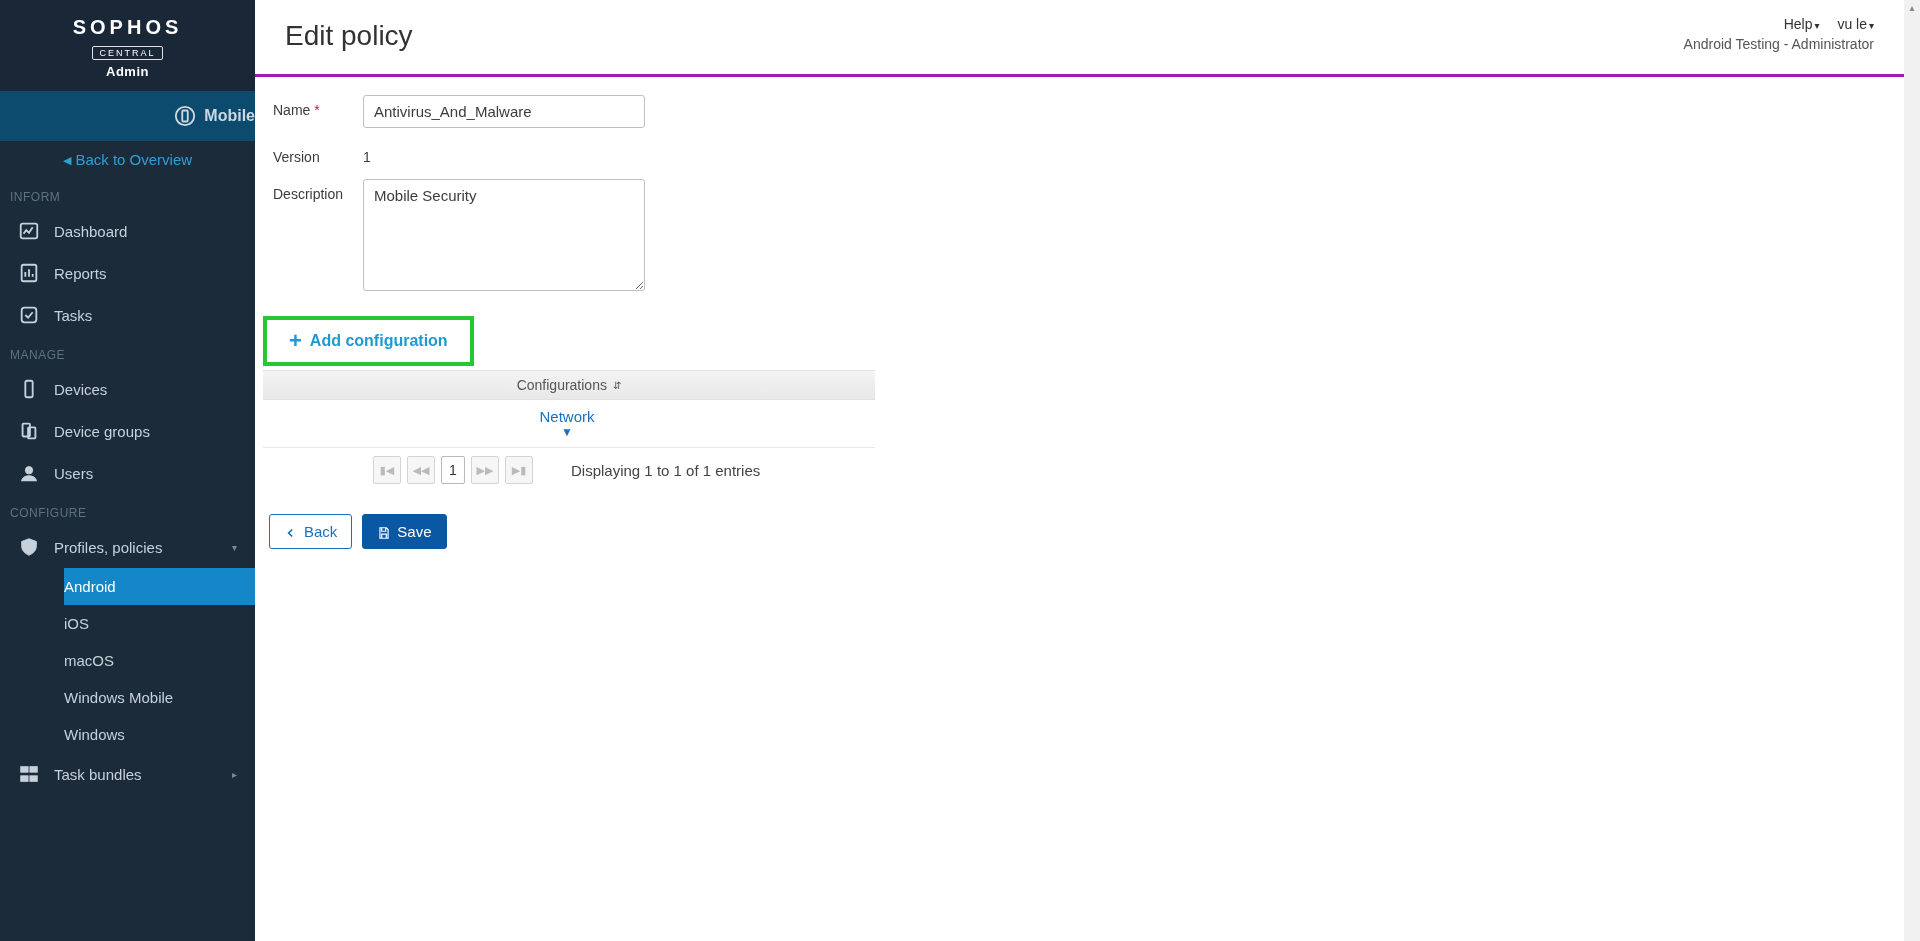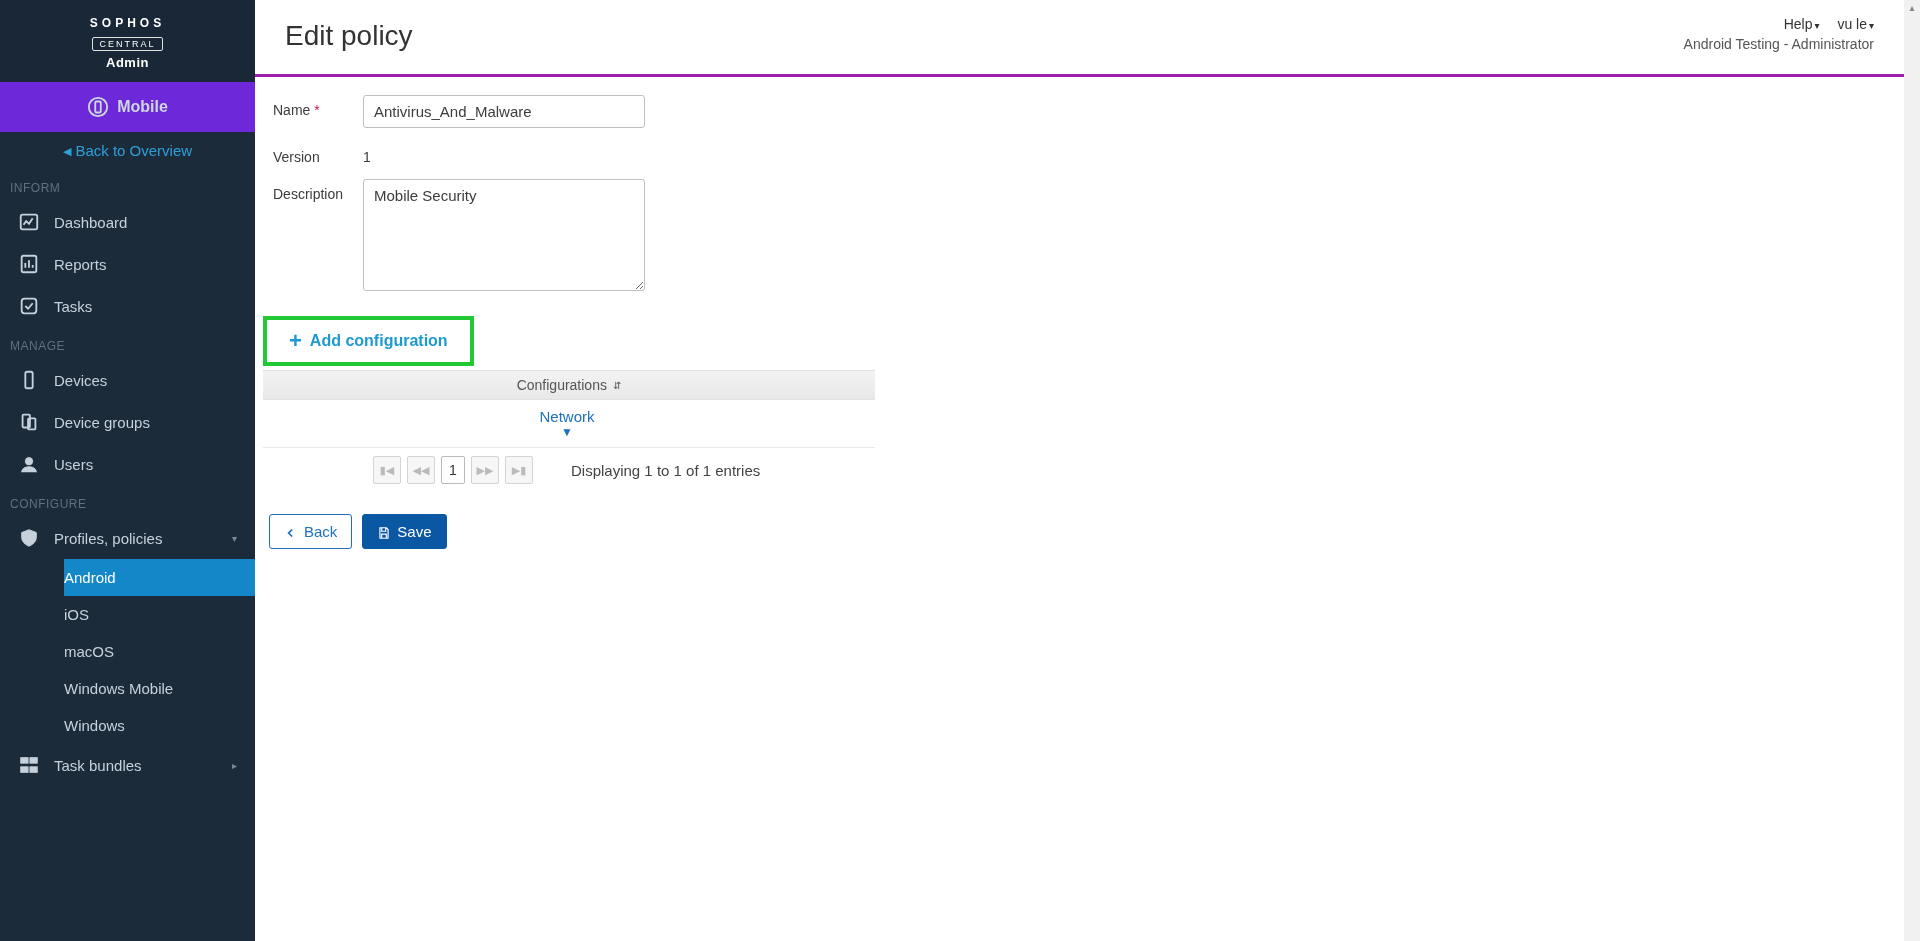--- a/index.html
+++ b/index.html
@@ -2,26 +2,26 @@
 <html><head>
 <meta charset="utf-8">
 <style>
 * { box-sizing: border-box; margin: 0; padding: 0; }
 body { font-family: -apple-system, BlinkMacSystemFont, "Segoe UI", Arial, sans-serif; font-size: 14px; color: #3c3c3c; overflow: hidden; }
 .app { display: flex; height: 941px; width: 1920px; }
 
 
 .sidebar { width: 255px; background: #1c2b3a; color: #b5c0cc; display: flex; flex-direction: column; }
 .brand-block { background:#192736; text-align: center; padding: 16px 0 12px 0; }
-.brand-top { letter-spacing: 4px; font-size: 12px; font-weight: bold; color: #fff; text-transform: uppercase; }
+.brand-top { letter-spacing: 4px; font-size: 20px; font-weight: bold; color: #fff; text-transform: uppercase; }
 .brand-central { margin: 4px auto 4px auto; width: 100px; }
 .brand-central-pill { border: 1px solid #e0e0e0; border-radius: 2px; color: #fff; font-size: 9px; letter-spacing: 2px; padding: 1px 6px; display: inline-block; }
 .brand-admin { color:#fff; font-weight:bold; font-size:13px; letter-spacing:0.5px; }
 
-.context-block { background:#6d28d9; text-align:center; padding: 14px 0; color:#cfd8e1; display:flex; align-items:center; justify-content:center; gap:8px; font-size:16px; font-weight:bold; }
+.context-block { background:#0c4a6e; text-align:center; padding: 14px 0; color:#cfd8e1; display:flex; align-items:center; justify-content:flex-end; gap:8px; font-size:16px; font-weight:bold; }
 .context-block svg { width:22px; height:22px; }
 
 .back-link { text-align:center; padding: 10px 0; background:#1c2b3a; }
 .back-link a { color:#2f9fd8; text-decoration:none; font-size:15px; }
 .back-link a::before { content:"◀"; font-size:11px; margin-right:4px; vertical-align:1px; }
 
 .section-title { color:#5e7181; font-size:12px; text-transform: uppercase; padding: 12px 10px 6px 10px; letter-spacing:0.5px; }
 
 .nav-item { display:flex; align-items:center; gap:14px; padding: 10px 18px; color:#c6d1db; cursor:pointer; font-size:15px; }
 .nav-item svg { width:22px; height:22px; flex:0 0 22px; fill:#c6d1db; stroke:#c6d1db; }

